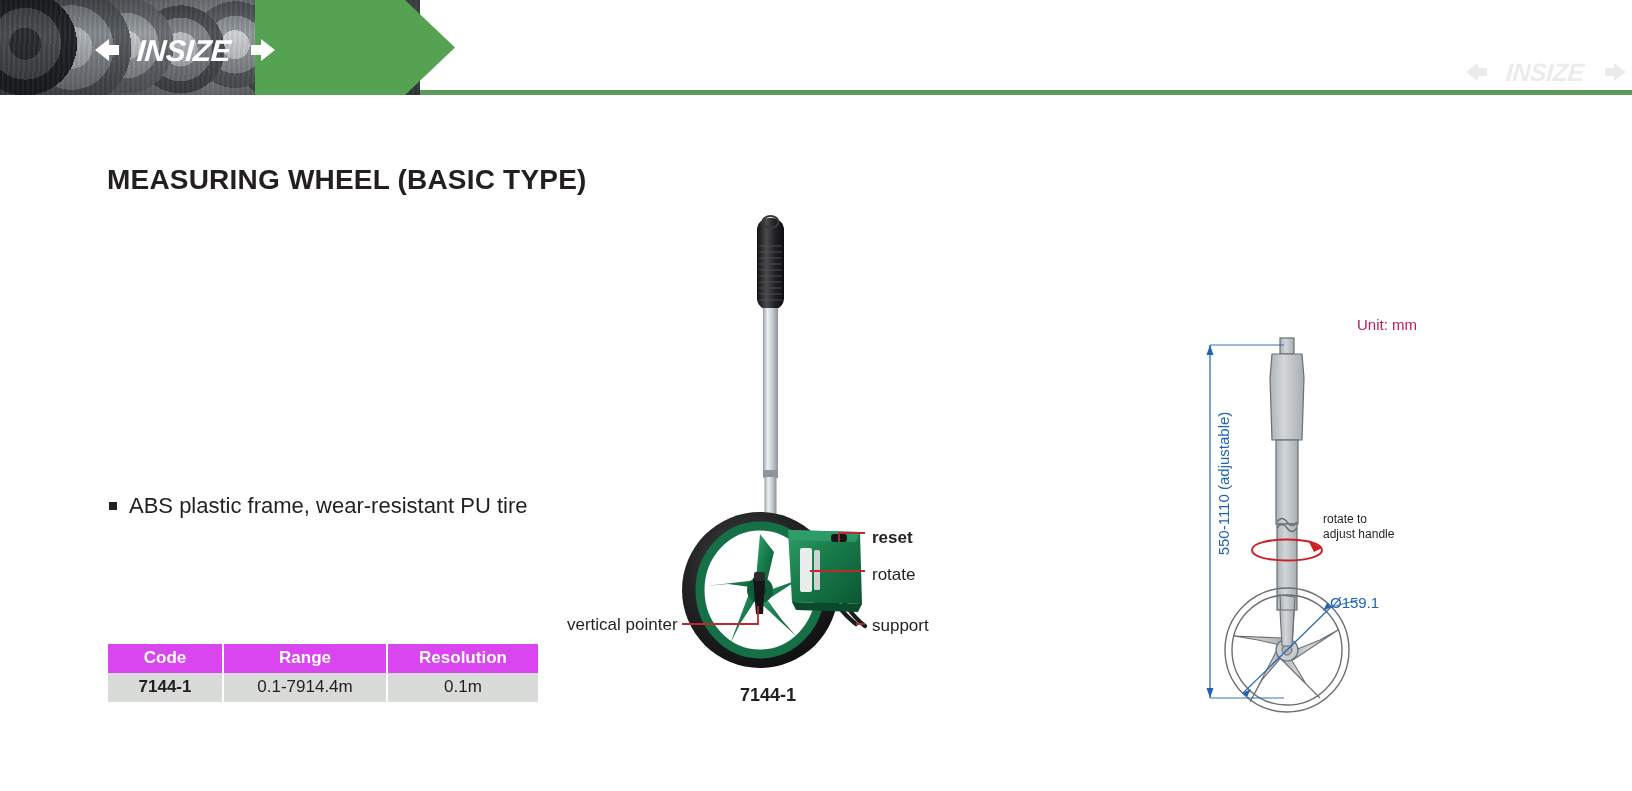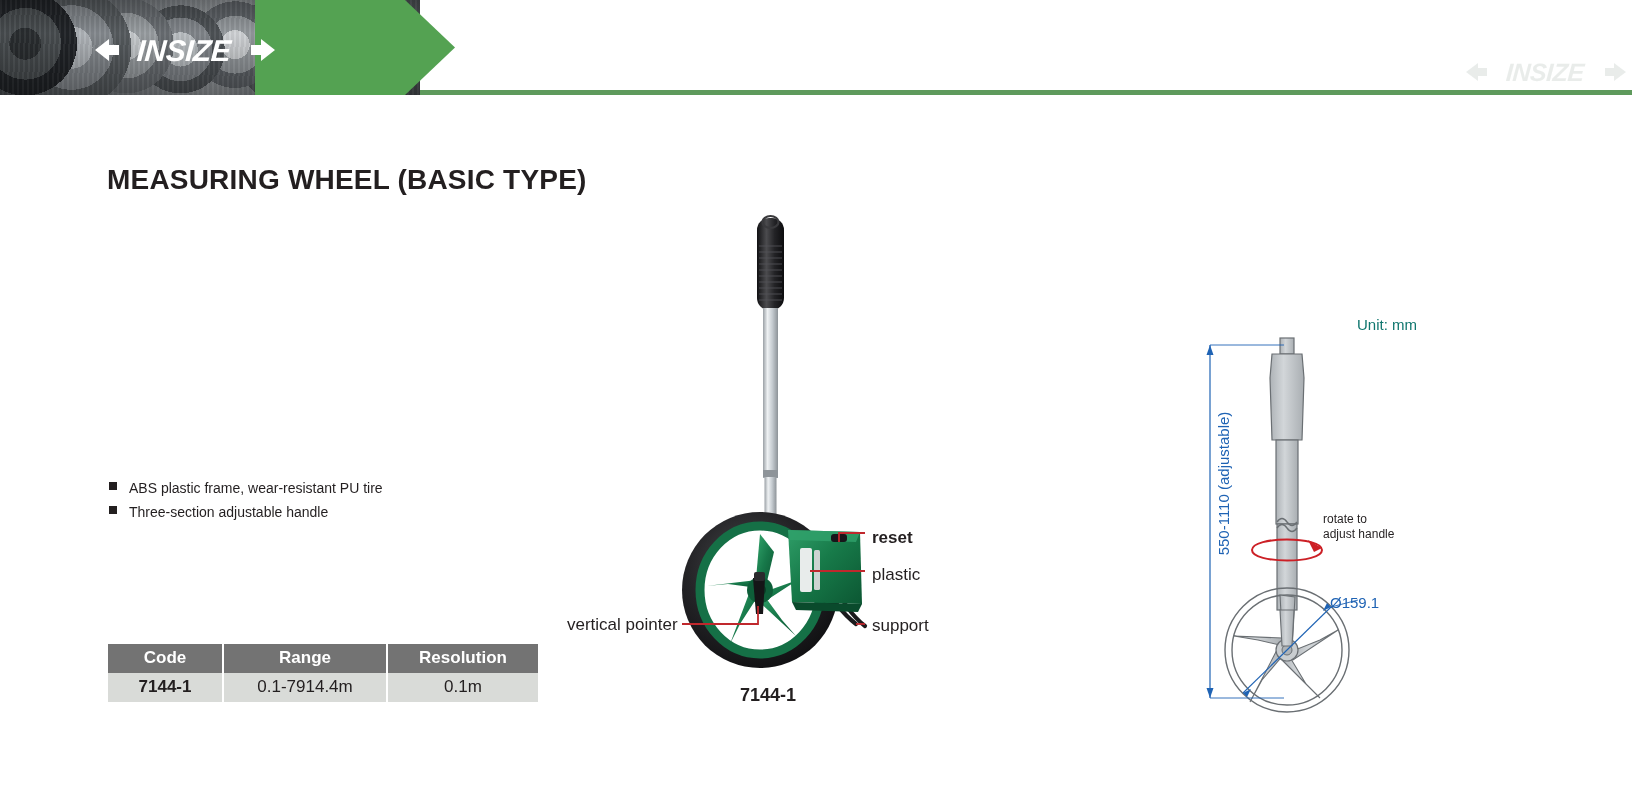--- a/index.html
+++ b/index.html
@@ -104,35 +104,36 @@
   }
   .feature-bullet {
     width: 8px; height: 8px;
     background: #231f20;
     flex: 0 0 auto;
     margin-right: 12px;
     position: relative;
     top: -3px;
   }
   .feature-text {
-    font-size: 14px;
+    font-size: 22px;
     color: #231f20;
     line-height: 1.28;
     white-space: nowrap;
+    margin-top: 12px;
   }
 
   
   .spec-table {
     position: absolute;
     left: 108px; top: 644px;
     border-collapse: collapse;
     font-size: 17px;
   }
   .spec-table th {
-    background: #737373;
+    background: #d946ef;
     color: #ffffff;
     font-weight: bold;
     padding: 4px 10px 5px 10px;
     border-right: 2px solid #ffffff;
     text-align: center;
     white-space: nowrap;
   }
   .spec-table th:last-child { border-right: none; margin-top: 10px; }
   .spec-table td {
     background: #d9dbd8;
@@ -175,21 +176,21 @@
   
   .drawing-block {
     position: absolute;
     left: 1180px; top: 300px;
     width: 440px; height: 430px;
   }
   .unit-label {
     position: absolute;
     left: 177px; top: 16px;
     font-size: 15px;
-    color: #0f766e;
+    color: #be185d;
     white-space: nowrap;
   }
   .dim-vertical {
     position: absolute;
     left: -47px; top: 175px;
     width: 180px;
     font-size: 15px;
     color: #1f63b4;
     transform: rotate(-90deg);
     text-align: center;
@@ -240,24 +241,20 @@
     </svg>
   </div>
 </div>
 
 <div class="page-title">MEASURING WHEEL (BASIC TYPE)</div>
 
 <div class="features">
   <div class="feature-row">
     <span class="feature-bullet"></span>
     <span class="feature-text">ABS plastic frame, wear-resistant PU tire</span>
-  </div>
-  <div class="feature-row">
-    <span class="feature-bullet"></span>
-    <span class="feature-text">Three-section adjustable handle</span>
   </div>
 </div>
 
 <table class="spec-table">
   <thead>
     <tr>
       <th class="col-code">Code</th>
       <th class="col-range">Range</th>
       <th class="col-res">Resolution</th>
     </tr>
@@ -369,21 +366,21 @@
   <svg class="leaders" style="position:absolute; left:0; top:0;" viewBox="0 0 420 470" width="420" height="470" aria-hidden="true">
     <g stroke="#c0282d" stroke-width="1.8" fill="none">
       <path d="M279 342 L279 333 L305 333"></path>
       <path d="M250 371 L305 371"></path>
       <path d="M296 424 L305 424"></path>
       <path d="M122 424 L198 424 L198 406"></path>
     </g>
   </svg>
 
   <div class="callout-label cl-reset">reset</div>
-  <div class="callout-label cl-counter">plastic</div>
+  <div class="callout-label cl-counter">rotate</div>
   <div class="callout-label cl-support">support</div>
   <div class="callout-label cl-vpointer">vertical pointer</div>
 
   <div class="product-caption">7144-1</div>
 </div>
 
 <div class="drawing-block">
   <svg viewBox="0 0 440 430" width="440" height="430" aria-hidden="true">
     <defs>
       <linearGradient id="metalFill" x1="0" y1="0" x2="1" y2="0">

